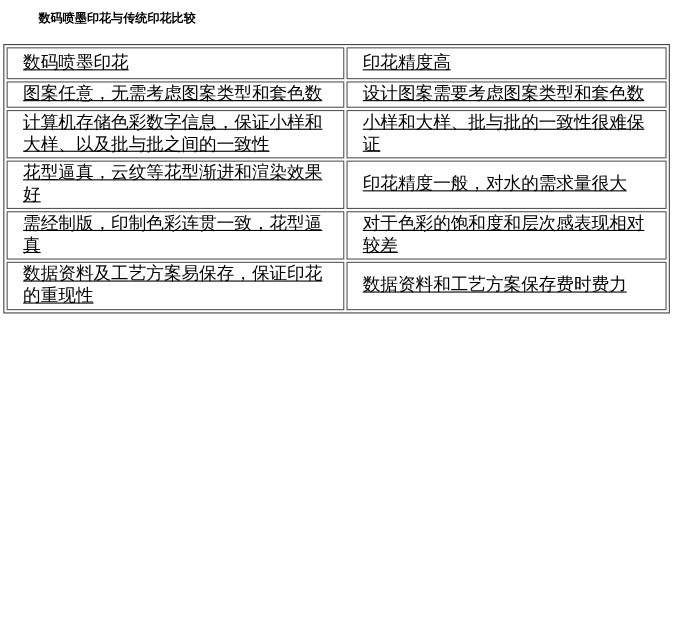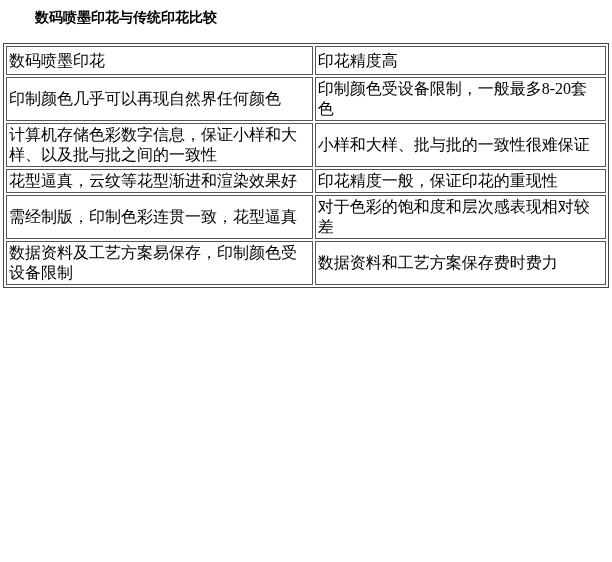--- a/index.html
+++ b/index.html
@@ -9,46 +9,47 @@
   }
   body {
     width: 612px;
     height: 562px;
     font-family: "Liberation Serif", "DejaVu Serif", serif;
     color: #000000;
     overflow: hidden;
   }
   .doc-title {
     margin: 9px 0 16px 35px;
-    font-size: 14px;
+    font-size: 11px;
     font-weight: bold;
     white-space: nowrap;
   }
   table.comparison {
     margin: 12px 0 0 3px;
     width: 606px;
     border-collapse: separate;
     border-spacing: 2px;
     border: 1px solid #454545;
     table-layout: fixed;
     background: #ffffff;
   }
   col.left-col  { width: 51.3%; }
   col.right-col { width: 48.7%; }
   table.comparison th,
   table.comparison td {
     border: 1px solid #555555;
     font-size: 16px;
     line-height: 20px;
-    padding: 1px 2px;
+    padding: 1px 14px;
     font-weight: normal;
     text-align: left;
     vertical-align: middle;
     word-break: break-all;
     background: #ffffff;
+    text-decoration: underline;
   }
   table.comparison th {
     height: 25px;
   }
 </style>
 </head>
 <body>
 
 <div class="doc-title">数码喷墨印花与传统印花比较</div>
 
@@ -59,33 +60,33 @@
   </colgroup>
   <thead>
     <tr>
       <th>数码喷墨印花</th>
       <th>印花精度高</th>
     </tr>
   </thead>
   <tbody>
 
       <tr>
-        <td>印制颜色几乎可以再现自然界任何颜色</td>
-        <td>印制颜色受设备限制，一般最多8-20套色</td>
+        <td>图案任意，无需考虑图案类型和套色数</td>
+        <td>设计图案需要考虑图案类型和套色数</td>
       </tr>
       <tr>
         <td>计算机存储色彩数字信息，保证小样和大样、以及批与批之间的一致性</td>
         <td>小样和大样、批与批的一致性很难保证</td>
       </tr>
       <tr>
         <td>花型逼真，云纹等花型渐进和渲染效果好</td>
-        <td>印花精度一般，保证印花的重现性</td>
+        <td>印花精度一般，对水的需求量很大</td>
       </tr>
       <tr>
         <td>需经制版，印制色彩连贯一致，花型逼真</td>
         <td>对于色彩的饱和度和层次感表现相对较差</td>
       </tr>
       <tr>
-        <td>数据资料及工艺方案易保存，印制颜色受设备限制</td>
+        <td>数据资料及工艺方案易保存，保证印花的重现性</td>
         <td>数据资料和工艺方案保存费时费力</td>
       </tr>
     </tbody>
 </table>
 
 </body></html>

